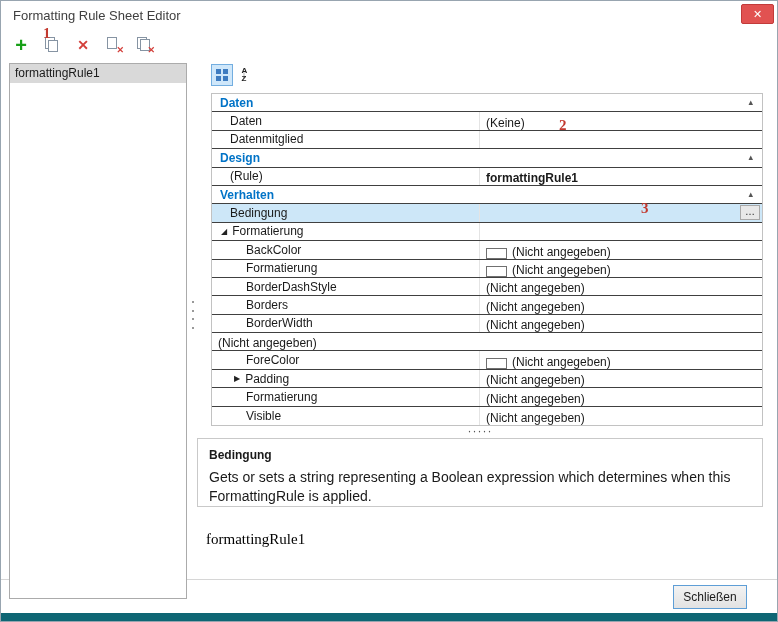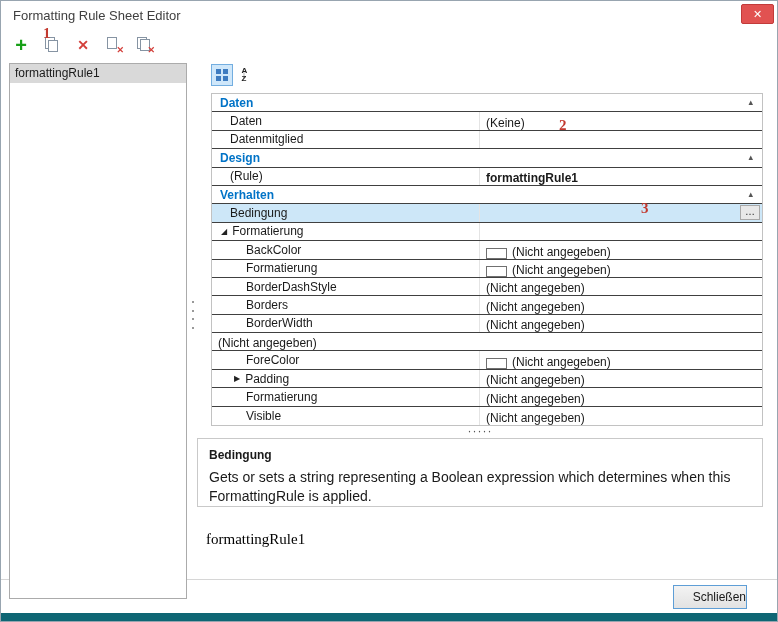--- a/index.html
+++ b/index.html
@@ -72,21 +72,21 @@
   .descbox{ position:absolute; left:196px; top:437px; width:566px; height:69px;
     border:1px solid #c9c9c9; background:#fff; padding:9px 11px; }
   .desc-title{ font-weight:bold; font-size:12px; margin-bottom:6px; }
   .desc-body{ font-size:14px; color:#1a1a1a; line-height:1.35; }
   
   .preview{ position:absolute; left:205px; top:530px; font-family:"Liberation Serif", serif; font-size:15px; color:#000; }
   
   .footer-sep{ position:absolute; left:0; right:0; top:578px; border-top:1px solid #d6d6d6; z-index:1; }
   .close-dialog-btn{ position:absolute; right:30px; top:584px; width:74px; height:24px;
     background:linear-gradient(#f3f3f3,#e2e2e2); border:1px solid #5e9ed6;
-    font-size:12px; text-align:right; line-height:22px; cursor:pointer; z-index:2; }
+    font-size:12px; text-align:center; line-height:22px; cursor:pointer; z-index:2; }
   .bottom-strip{ position:absolute; left:0; right:0; bottom:0; height:8px; background:#0e6674; }
   
   .ann{ position:absolute; color:#c3392f; font-family:"Liberation Serif", serif;
     font-weight:bold; font-size:15px; z-index:6; }
   .ann1{ left:42px; top:24px; } .ann2{ left:558px; top:116px; } .ann3{ left:640px; top:199px; }
 </style>
 </head>
 <body>
 
 <div class="window">

